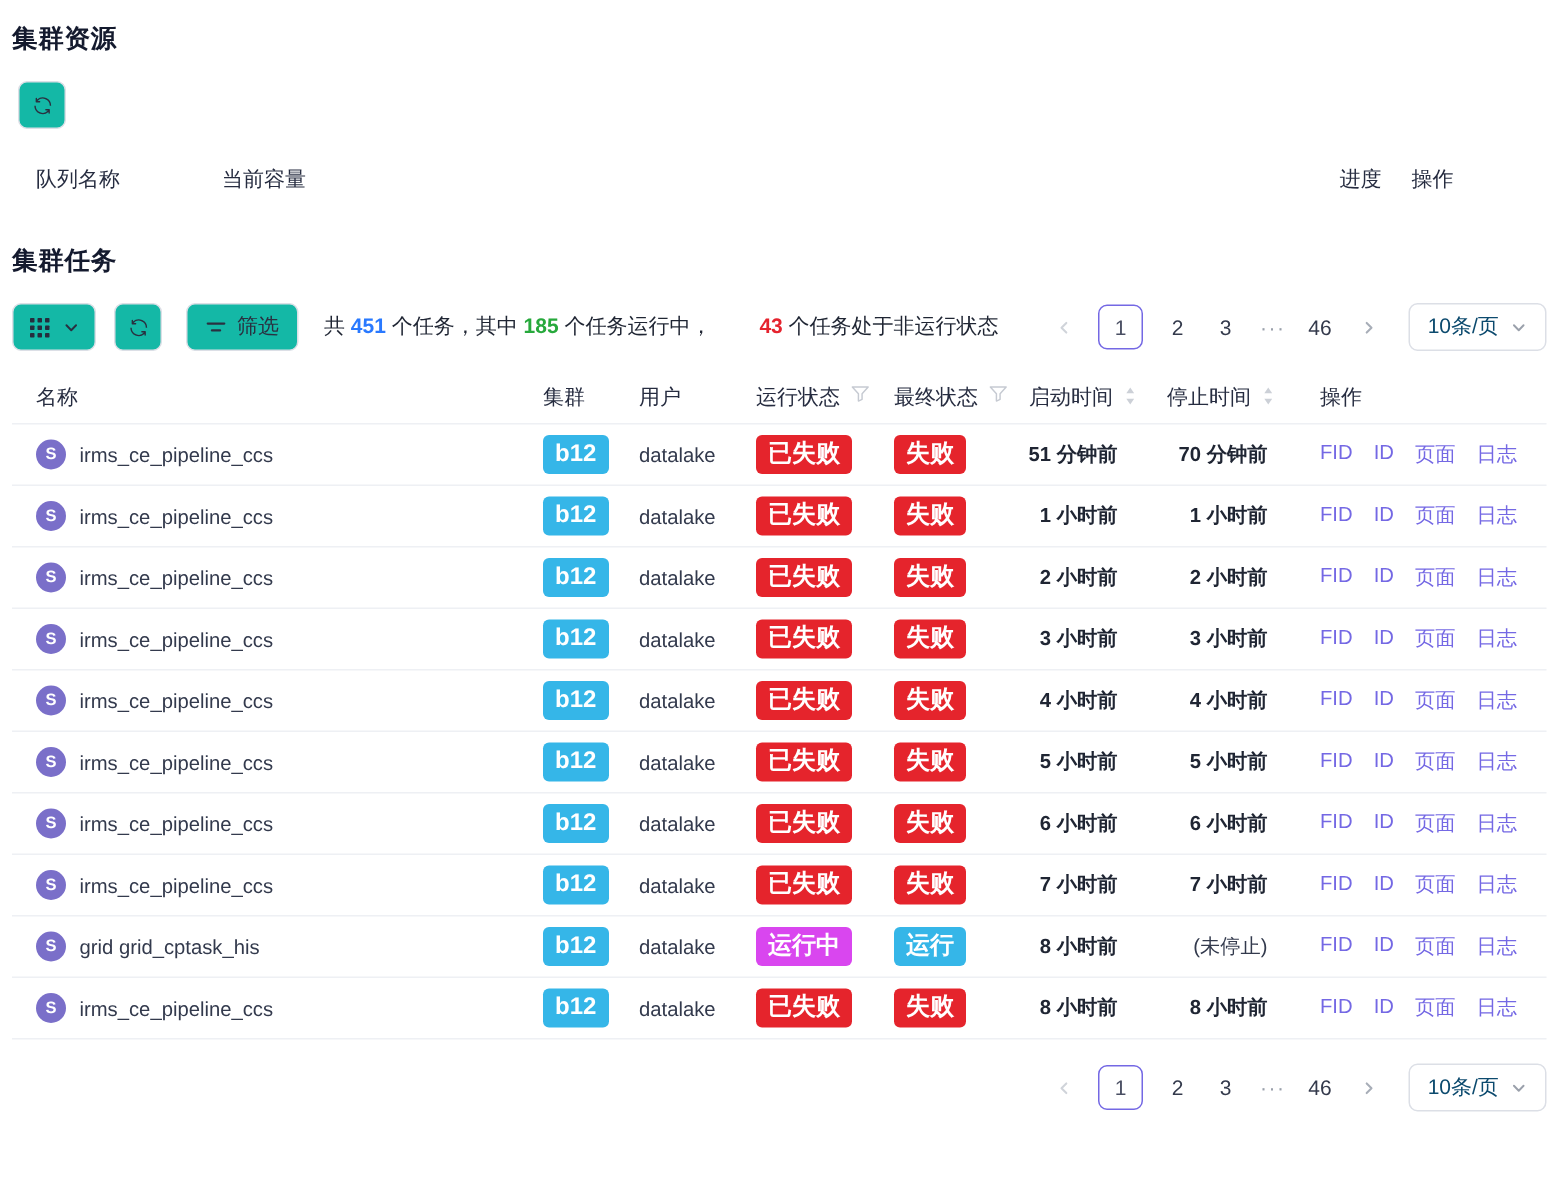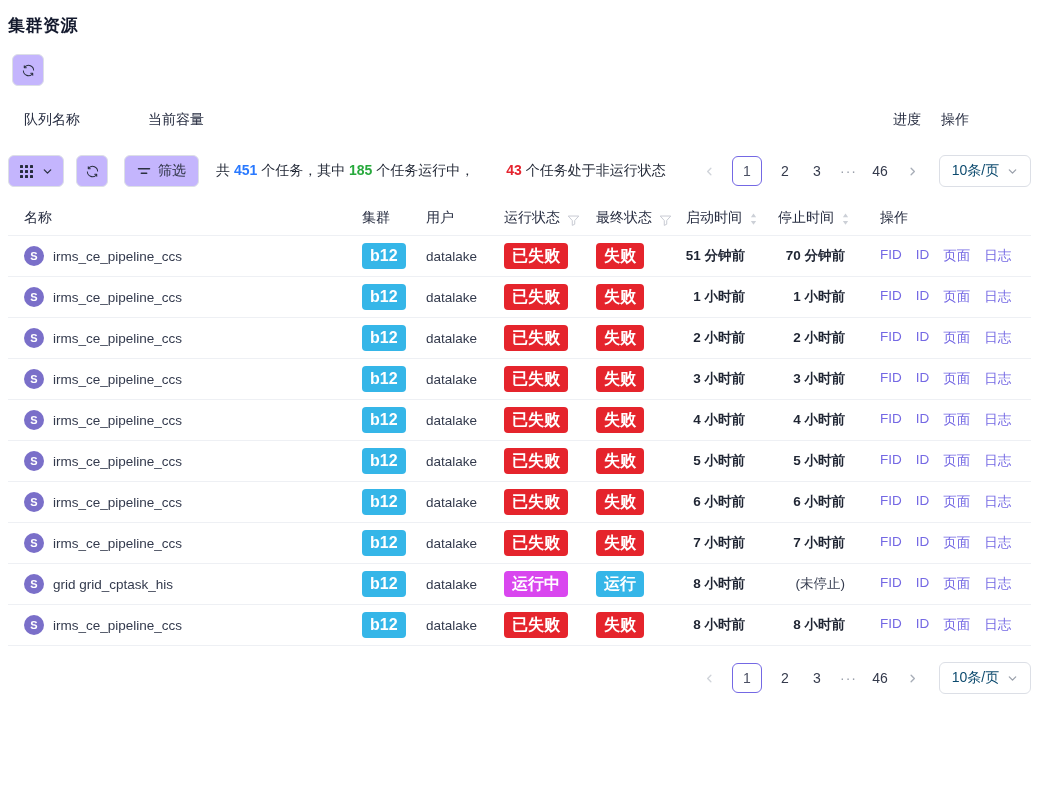--- a/index.html
+++ b/index.html
@@ -18,21 +18,21 @@
     color: #141a2e;
     letter-spacing: .5px;
   }
 
   
   .icon-btn, .btn {
     display: inline-flex;
     align-items: center;
     justify-content: center;
     height: 32px;
-    background: #c4b5fd;
+    background: #14b8a6;
     border: 1px solid #dcdfe6;
     border-radius: 6px;
     cursor: pointer;
     color: #2a3040;
     font-size: 14px;
     font-family: Liberation Serif, serif;
   }
   .icon-btn { width: 32px; }
   .btn { padding: 0 12px; gap: 7px; }
 
@@ -96,21 +96,21 @@
   }
 
   
   .task-table { margin-top: 14px; }
   .t-header, .t-row {
     display: grid;
     grid-template-columns: 346px 64px 78px 92px 90px 92px 100px 1fr;
     align-items: center;
   }
   .t-header { height: 35px; font-weight: 500; color: #262c40; border-bottom: 1px solid #eef0f4; }
-  .t-header .hcell { display: flex; align-items: flex-end; gap: 7px; padding-left: 8px; }
+  .t-header .hcell { display: flex; align-items: flex-start; gap: 7px; padding-left: 8px; }
   .t-header .hcell.first { padding-left: 16px; }
   .t-header .hcell.last { padding-left: 10px; }
   .t-row { height: 41px; border-bottom: 1px solid #eef0f4; font-size: 13.5px; color: #333a4d; }
   .name-cell { display: flex; align-items: center; gap: 9px; padding-left: 16px; }
   .avatar {
     width: 20px; height: 20px; border-radius: 50%;
     background: #7a6fc9; color: #fff; font-size: 11px; font-weight: 700;
     display: inline-flex; align-items: center; justify-content: center;
   }
   .c-pad { padding-left: 8px; }
@@ -144,20 +144,21 @@
 
   <div class="res-table">
     <div class="res-header">
       <div class="cell-queue">队列名称</div>
       <div>当前容量</div>
       <div class="cell-prog">进度</div>
       <div class="cell-act">操作</div>
     </div>
   </div>
 
+  <h2 class="section-title tasks-title">集群任务</h2>
 
   <div class="toolbar">
     <button class="btn grid-btn">
       <span class="grid-icon">
           <i></i>
           <i></i>
           <i></i>
           <i></i>
           <i></i>
           <i></i>

